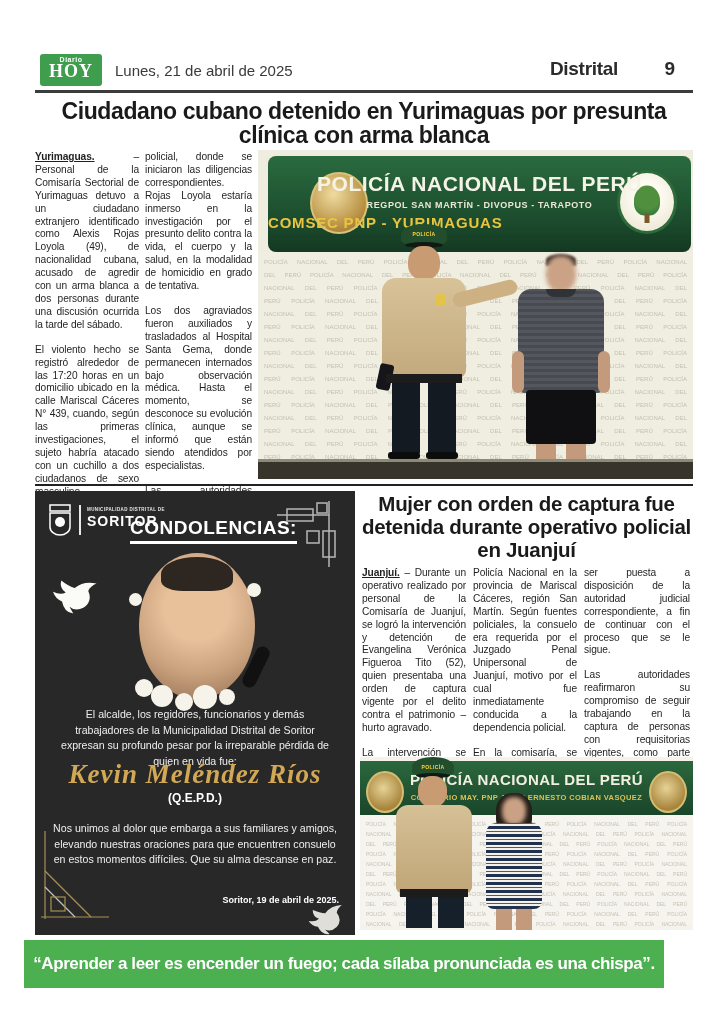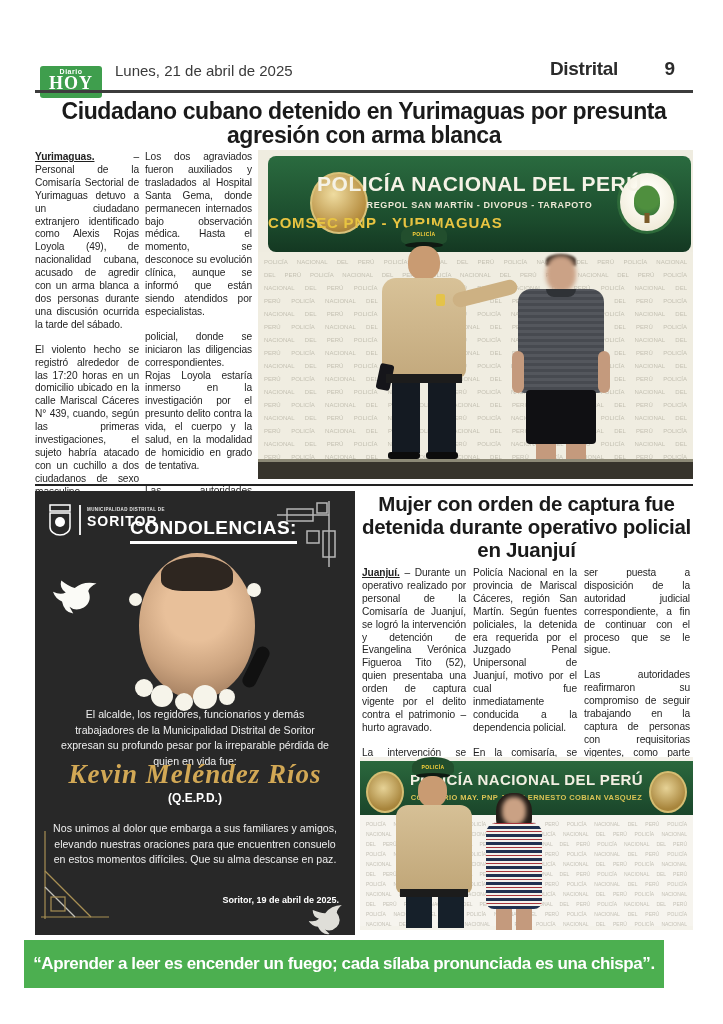--- a/index.html
+++ b/index.html
@@ -2,21 +2,21 @@
 <html><head>
 <meta charset="utf-8">
 <style>
   * { margin:0; padding:0; box-sizing:border-box; }
   html,body { background:#ffffff; }
   body { font-family:"Liberation Sans", sans-serif; }
   .page { position:relative; width:723px; height:1024px; background:#fff; overflow:hidden; }
 
   
   .masthead { position:absolute; left:35px; top:54px; width:658px; height:34px; }
-  .logo-box { position:absolute; left:5px; top:0; width:62px; height:32px; background:#3f9e4d; border-radius:3px; text-align:center; color:#fff;margin-top:12px; }
+  .logo-box { position:absolute; left:5px; top:0; width:62px; height:32px; background:#3f9e4d; border-radius:3px; text-align:center; color:#fff; }
   .logo-top { display:block; font-size:7px; font-weight:bold; letter-spacing:.5px; padding-top:2px; }
   .logo-main { display:block; font-family:"Liberation Serif", serif; font-size:18px; font-weight:bold; line-height:16px; letter-spacing:1px; }
   .date-line { position:absolute; left:80px; top:8px; font-size:15px; color:#3a3a3a; }
   .section-name { position:absolute; right:75px; top:4px; font-size:19px; font-weight:bold; color:#2b2b2b; letter-spacing:-0.3px; }
   .page-num { position:absolute; right:18px; top:4px; font-size:19px; font-weight:bold; color:#2b2b2b; }
   .header-rule { position:absolute; left:35px; top:90px; width:658px; height:3px; background:#3c3c3c; }
 
   
   .headline1 { position:absolute; left:35px; top:99px; width:658px; text-align:center;
     font-size:23px; font-weight:bold; color:#1a1a1a; line-height:24px; letter-spacing:-0.4px; }
@@ -168,30 +168,30 @@
     <div class="logo-box">
       <span class="logo-top">Diario</span>
       <span class="logo-main">HOY</span>
     </div>
     <span class="date-line">Lunes, 21 de abril de  2025</span>
     <span class="section-name">Distrital</span>
     <span class="page-num">9</span>
   </div>
   <div class="header-rule"></div>
 
-  <h1 class="headline1">Ciudadano cubano detenido en Yurimaguas por presunta agresión con arma blanca</h1>
+  <h1 class="headline1">Ciudadano cubano detenido en Yurimaguas por presunta clínica con arma blanca</h1>
 
   <div class="col a1c1">
     <p><span class="lead-loc">Yurimaguas.</span> <span>– Personal de la Comisaría Sectorial de Yurimaguas detuvo a un ciudadano extranjero identificado como Alexis Rojas Loyola (49), de nacionalidad cubana, acusado de agredir con un arma blanca a dos personas durante una discusión ocurrida la tarde del sábado.</span></p>
     <p>El violento hecho se registró alrededor de las 17:20 horas en un domicilio ubicado en la calle Mariscal Cáceres N° 439, cuando, según las primeras investigaciones, el sujeto habría atacado con un cuchillo a dos ciudadanos de sexo masculino, provocándoles heridas de consideración en el cuello y tórax, respectivamente.</p>
     <p>El presunto agresor fue detenido en flagrancia delictiva por agentes policiales a las 17:50 horas y trasladado inmediatamente a la sede</p>
   </div>
   <div class="col a1c2">
+    <p>policial, donde se iniciaron las diligencias correspondientes. Rojas Loyola estaría inmerso en la investigación por el presunto delito contra la vida, el cuerpo y la salud, en la modalidad de homicidio en grado de tentativa.</p>
     <p>Los dos agraviados fueron auxiliados y trasladados al Hospital Santa Gema, donde permanecen internados bajo observación médica. Hasta el momento, se desconoce su evolución clínica, aunque se informó que están siendo atendidos por especialistas.</p>
-    <p>policial, donde se iniciaron las diligencias correspondientes. Rojas Loyola estaría inmerso en la investigación por el presunto delito contra la vida, el cuerpo y la salud, en la modalidad de homicidio en grado de tentativa.</p>
     <p>Las autoridades continúan con las investigaciones del caso para esclarecer los motivos que originaron la violenta agresión y determinar las responsabilidades correspondientes.</p>
   </div>
 
   <div class="photo1">
     <div class="wall p1-wall">
       <div class="wm">POLICÍA NACIONAL DEL PERÚ   POLICÍA NACIONAL DEL PERÚ   POLICÍA NACIONAL DEL PERÚ   POLICÍA NACIONAL DEL PERÚ   POLICÍA NACIONAL DEL PERÚ   POLICÍA NACIONAL DEL PERÚ   POLICÍA NACIONAL DEL PERÚ   POLICÍA NACIONAL DEL PERÚ   POLICÍA NACIONAL DEL PERÚ   POLICÍA NACIONAL DEL PERÚ   POLICÍA NACIONAL DEL PERÚ   POLICÍA NACIONAL DEL PERÚ   POLICÍA NACIONAL DEL PERÚ   POLICÍA NACIONAL DEL PERÚ   POLICÍA NACIONAL DEL PERÚ   POLICÍA NACIONAL DEL PERÚ   POLICÍA NACIONAL DEL PERÚ   POLICÍA NACIONAL DEL PERÚ   POLICÍA NACIONAL DEL PERÚ   POLICÍA NACIONAL DEL PERÚ   POLICÍA NACIONAL DEL PERÚ   POLICÍA NACIONAL DEL PERÚ   POLICÍA NACIONAL DEL PERÚ   POLICÍA NACIONAL DEL PERÚ   POLICÍA NACIONAL DEL PERÚ   POLICÍA NACIONAL DEL PERÚ   POLICÍA NACIONAL DEL PERÚ   POLICÍA NACIONAL DEL PERÚ   POLICÍA NACIONAL DEL PERÚ   POLICÍA NACIONAL DEL PERÚ   POLICÍA NACIONAL DEL PERÚ   POLICÍA NACIONAL DEL PERÚ   POLICÍA NACIONAL DEL PERÚ   POLICÍA NACIONAL DEL PERÚ   POLICÍA NACIONAL DEL PERÚ   POLICÍA NACIONAL DEL PERÚ   POLICÍA NACIONAL DEL PERÚ   POLICÍA NACIONAL DEL PERÚ   POLICÍA NACIONAL DEL PERÚ   POLICÍA NACIONAL DEL PERÚ   POLICÍA NACIONAL DEL PERÚ   POLICÍA NACIONAL DEL PERÚ   POLICÍA NACIONAL DEL PERÚ   POLICÍA NACIONAL DEL PERÚ   POLICÍA NACIONAL DEL PERÚ   POLICÍA NACIONAL DEL PERÚ   POLICÍA NACIONAL DEL PERÚ   POLICÍA NACIONAL DEL PERÚ   POLICÍA NACIONAL DEL PERÚ   POLICÍA NACIONAL DEL PERÚ   POLICÍA NACIONAL DEL PERÚ   POLICÍA NACIONAL DEL PERÚ   POLICÍA NACIONAL DEL PERÚ   POLICÍA NACIONAL DEL PERÚ   POLICÍA NACIONAL DEL PERÚ   POLICÍA NACIONAL DEL PERÚ   POLICÍA NACIONAL DEL PERÚ   POLICÍA NACIONAL DEL PERÚ   POLICÍA NACIONAL DEL PERÚ   POLICÍA NACIONAL DEL PERÚ   POLICÍA NACIONAL DEL PERÚ   POLICÍA NACIONAL DEL PERÚ   POLICÍA NACIONAL DEL PERÚ   POLICÍA NACIONAL DEL PERÚ   POLICÍA NACIONAL DEL PERÚ   POLICÍA NACIONAL DEL PERÚ   POLICÍA NACIONAL DEL PERÚ   POLICÍA NACIONAL DEL PERÚ   POLICÍA NACIONAL DEL PERÚ   POLICÍA NACIONAL DEL PERÚ   POLICÍA NACIONAL DEL PERÚ   POLICÍA NACIONAL DEL PERÚ   POLICÍA NACIONAL DEL PERÚ   POLICÍA NACIONAL DEL PERÚ   POLICÍA NACIONAL DEL PERÚ   POLICÍA NACIONAL DEL PERÚ   POLICÍA NACIONAL DEL PERÚ   POLICÍA NACIONAL DEL PERÚ   POLICÍA NACIONAL DEL PERÚ   POLICÍA NACIONAL DEL PERÚ   POLICÍA NACIONAL DEL PERÚ   POLICÍA NACIONAL DEL PERÚ   POLICÍA NACIONAL DEL PERÚ   POLICÍA NACIONAL DEL PERÚ   POLICÍA NACIONAL DEL PERÚ   POLICÍA NACIONAL DEL PERÚ   POLICÍA NACIONAL DEL PERÚ   POLICÍA NACIONAL DEL PERÚ   POLICÍA NACIONAL DEL PERÚ   POLICÍA NACIONAL DEL PERÚ   POLICÍA NACIONAL DEL PERÚ   POLICÍA NACIONAL DEL PERÚ   POLICÍA NACIONAL DEL PERÚ   POLICÍA NACIONAL DEL PERÚ   POLICÍA NACIONAL DEL PERÚ   POLICÍA NACIONAL DEL PERÚ   POLICÍA NACIONAL DEL PERÚ   POLICÍA NACIONAL DEL PERÚ   POLICÍA NACIONAL DEL PERÚ   POLICÍA NACIONAL DEL PERÚ   POLICÍA NACIONAL DEL PERÚ   POLICÍA NACIONAL DEL PERÚ   POLICÍA NACIONAL DEL PERÚ   POLICÍA NACIONAL DEL PERÚ   POLICÍA NACIONAL DEL PERÚ   POLICÍA NACIONAL DEL PERÚ   POLICÍA NACIONAL DEL PERÚ   POLICÍA NACIONAL DEL PERÚ   POLICÍA NACIONAL DEL PERÚ   POLICÍA NACIONAL DEL PERÚ   POLICÍA NACIONAL DEL PERÚ   POLICÍA NACIONAL DEL PERÚ   POLICÍA NACIONAL DEL PERÚ   POLICÍA NACIONAL DEL PERÚ   POLICÍA NACIONAL DEL PERÚ   POLICÍA NACIONAL DEL PERÚ   POLICÍA NACIONAL DEL PERÚ   POLICÍA NACIONAL DEL PERÚ   POLICÍA NACIONAL DEL PERÚ   POLICÍA NACIONAL DEL PERÚ   POLICÍA NACIONAL DEL PERÚ   POLICÍA NACIONAL DEL PERÚ   POLICÍA NACIONAL DEL PERÚ   POLICÍA NACIONAL DEL PERÚ   POLICÍA NACIONAL DEL PERÚ   POLICÍA NACIONAL DEL PERÚ   POLICÍA NACIONAL DEL PERÚ   POLICÍA NACIONAL DEL PERÚ   POLICÍA NACIONAL DEL PERÚ   POLICÍA NACIONAL DEL PERÚ   POLICÍA NACIONAL DEL PERÚ   POLICÍA NACIONAL DEL PERÚ   POLICÍA NACIONAL DEL PERÚ   POLICÍA NACIONAL DEL PERÚ   POLICÍA NACIONAL DEL PERÚ   POLICÍA NACIONAL DEL PERÚ   POLICÍA NACIONAL DEL PERÚ   POLICÍA NACIONAL DEL PERÚ   POLICÍA NACIONAL DEL PERÚ   POLICÍA NACIONAL DEL PERÚ   POLICÍA NACIONAL DEL PERÚ   POLICÍA NACIONAL DEL PERÚ   POLICÍA NACIONAL DEL PERÚ   POLICÍA NACIONAL DEL PERÚ   POLICÍA NACIONAL DEL PERÚ   POLICÍA NACIONAL DEL PERÚ   POLICÍA NACIONAL DEL PERÚ   POLICÍA NACIONAL DEL PERÚ   POLICÍA NACIONAL DEL PERÚ   POLICÍA NACIONAL DEL PERÚ   </div>
       <div class="p1-band"></div>
       <div class="p1-floor"></div>
     </div>
     <div class="p1-banner">
@@ -289,21 +289,21 @@
     </svg>
   </div>
 
   <h2 class="headline2">Mujer con orden de captura fue detenida durante operativo policial en Juanjuí</h2>
 
   <div class="col a2c1">
     <p><span class="lead-loc">Juanjuí.</span> <span>– Durante un operativo realizado por personal de la Comisaría de Juanjuí, se logró la intervención y detención de Evangelina Verónica Figueroa Tito (52), quien presentaba una orden de captura vigente por el delito contra el patrimonio – hurto agravado.</span></p>
     <p>La intervención se llevó a cabo en el marco de las acciones de control y seguridad ejecutadas por la</p>
   </div>
   <div class="col a2c2">
-    <p>Policía Nacional en la provincia de Mariscal Cáceres, región San Martín. Según fuentes policiales, la detenida era requerida por el Juzgado Penal Unipersonal de Juanjuí, motivo por el cual fue inmediatamente conducida a la dependencia policial.</p>
+    <p>Policía Nacional en la provincia de Mariscal Cáceres, región San Martín. Según fuentes policiales, la consuelo era requerida por el Juzgado Penal Unipersonal de Juanjuí, motivo por el cual fue inmediatamente conducida a la dependencia policial.</p>
     <p>En la comisaría, se realizaron las diligencias de ley antes de</p>
   </div>
   <div class="col a2c3">
     <p>ser puesta a disposición de la autoridad judicial correspondiente, a fin de continuar con el proceso que se le sigue.</p>
     <p>Las autoridades reafirmaron su compromiso de seguir trabajando en la captura de personas con requisitorias vigentes, como parte de los esfuerzos por garantizar la seguridad ciudadana en la región.</p>
   </div>
 
   <div class="photo2">
     <div class="wall p2-wall">
       <div class="wm">POLICÍA NACIONAL DEL PERÚ   POLICÍA NACIONAL DEL PERÚ   POLICÍA NACIONAL DEL PERÚ   POLICÍA NACIONAL DEL PERÚ   POLICÍA NACIONAL DEL PERÚ   POLICÍA NACIONAL DEL PERÚ   POLICÍA NACIONAL DEL PERÚ   POLICÍA NACIONAL DEL PERÚ   POLICÍA NACIONAL DEL PERÚ   POLICÍA NACIONAL DEL PERÚ   POLICÍA NACIONAL DEL PERÚ   POLICÍA NACIONAL DEL PERÚ   POLICÍA NACIONAL DEL PERÚ   POLICÍA NACIONAL DEL PERÚ   POLICÍA NACIONAL DEL PERÚ   POLICÍA NACIONAL DEL PERÚ   POLICÍA NACIONAL DEL PERÚ   POLICÍA NACIONAL DEL PERÚ   POLICÍA NACIONAL DEL PERÚ   POLICÍA NACIONAL DEL PERÚ   POLICÍA NACIONAL DEL PERÚ   POLICÍA NACIONAL DEL PERÚ   POLICÍA NACIONAL DEL PERÚ   POLICÍA NACIONAL DEL PERÚ   POLICÍA NACIONAL DEL PERÚ   POLICÍA NACIONAL DEL PERÚ   POLICÍA NACIONAL DEL PERÚ   POLICÍA NACIONAL DEL PERÚ   POLICÍA NACIONAL DEL PERÚ   POLICÍA NACIONAL DEL PERÚ   POLICÍA NACIONAL DEL PERÚ   POLICÍA NACIONAL DEL PERÚ   POLICÍA NACIONAL DEL PERÚ   POLICÍA NACIONAL DEL PERÚ   POLICÍA NACIONAL DEL PERÚ   POLICÍA NACIONAL DEL PERÚ   POLICÍA NACIONAL DEL PERÚ   POLICÍA NACIONAL DEL PERÚ   POLICÍA NACIONAL DEL PERÚ   POLICÍA NACIONAL DEL PERÚ   POLICÍA NACIONAL DEL PERÚ   POLICÍA NACIONAL DEL PERÚ   POLICÍA NACIONAL DEL PERÚ   POLICÍA NACIONAL DEL PERÚ   POLICÍA NACIONAL DEL PERÚ   POLICÍA NACIONAL DEL PERÚ   POLICÍA NACIONAL DEL PERÚ   POLICÍA NACIONAL DEL PERÚ   POLICÍA NACIONAL DEL PERÚ   POLICÍA NACIONAL DEL PERÚ   POLICÍA NACIONAL DEL PERÚ   POLICÍA NACIONAL DEL PERÚ   POLICÍA NACIONAL DEL PERÚ   POLICÍA NACIONAL DEL PERÚ   POLICÍA NACIONAL DEL PERÚ   POLICÍA NACIONAL DEL PERÚ   POLICÍA NACIONAL DEL PERÚ   POLICÍA NACIONAL DEL PERÚ   POLICÍA NACIONAL DEL PERÚ   POLICÍA NACIONAL DEL PERÚ   POLICÍA NACIONAL DEL PERÚ   POLICÍA NACIONAL DEL PERÚ   POLICÍA NACIONAL DEL PERÚ   POLICÍA NACIONAL DEL PERÚ   POLICÍA NACIONAL DEL PERÚ   POLICÍA NACIONAL DEL PERÚ   POLICÍA NACIONAL DEL PERÚ   POLICÍA NACIONAL DEL PERÚ   POLICÍA NACIONAL DEL PERÚ   POLICÍA NACIONAL DEL PERÚ   POLICÍA NACIONAL DEL PERÚ   POLICÍA NACIONAL DEL PERÚ   POLICÍA NACIONAL DEL PERÚ   POLICÍA NACIONAL DEL PERÚ   POLICÍA NACIONAL DEL PERÚ   POLICÍA NACIONAL DEL PERÚ   POLICÍA NACIONAL DEL PERÚ   POLICÍA NACIONAL DEL PERÚ   POLICÍA NACIONAL DEL PERÚ   POLICÍA NACIONAL DEL PERÚ   POLICÍA NACIONAL DEL PERÚ   POLICÍA NACIONAL DEL PERÚ   POLICÍA NACIONAL DEL PERÚ   POLICÍA NACIONAL DEL PERÚ   POLICÍA NACIONAL DEL PERÚ   POLICÍA NACIONAL DEL PERÚ   POLICÍA NACIONAL DEL PERÚ   POLICÍA NACIONAL DEL PERÚ   POLICÍA NACIONAL DEL PERÚ   POLICÍA NACIONAL DEL PERÚ   POLICÍA NACIONAL DEL PERÚ   POLICÍA NACIONAL DEL PERÚ   POLICÍA NACIONAL DEL PERÚ   POLICÍA NACIONAL DEL PERÚ   POLICÍA NACIONAL DEL PERÚ   POLICÍA NACIONAL DEL PERÚ   POLICÍA NACIONAL DEL PERÚ   POLICÍA NACIONAL DEL PERÚ   POLICÍA NACIONAL DEL PERÚ   POLICÍA NACIONAL DEL PERÚ   POLICÍA NACIONAL DEL PERÚ   POLICÍA NACIONAL DEL PERÚ   POLICÍA NACIONAL DEL PERÚ   POLICÍA NACIONAL DEL PERÚ   POLICÍA NACIONAL DEL PERÚ   POLICÍA NACIONAL DEL PERÚ   POLICÍA NACIONAL DEL PERÚ   POLICÍA NACIONAL DEL PERÚ   POLICÍA NACIONAL DEL PERÚ   POLICÍA NACIONAL DEL PERÚ   POLICÍA NACIONAL DEL PERÚ   POLICÍA NACIONAL DEL PERÚ   POLICÍA NACIONAL DEL PERÚ   POLICÍA NACIONAL DEL PERÚ   POLICÍA NACIONAL DEL PERÚ   POLICÍA NACIONAL DEL PERÚ   POLICÍA NACIONAL DEL PERÚ   POLICÍA NACIONAL DEL PERÚ   POLICÍA NACIONAL DEL PERÚ   POLICÍA NACIONAL DEL PERÚ   </div>

